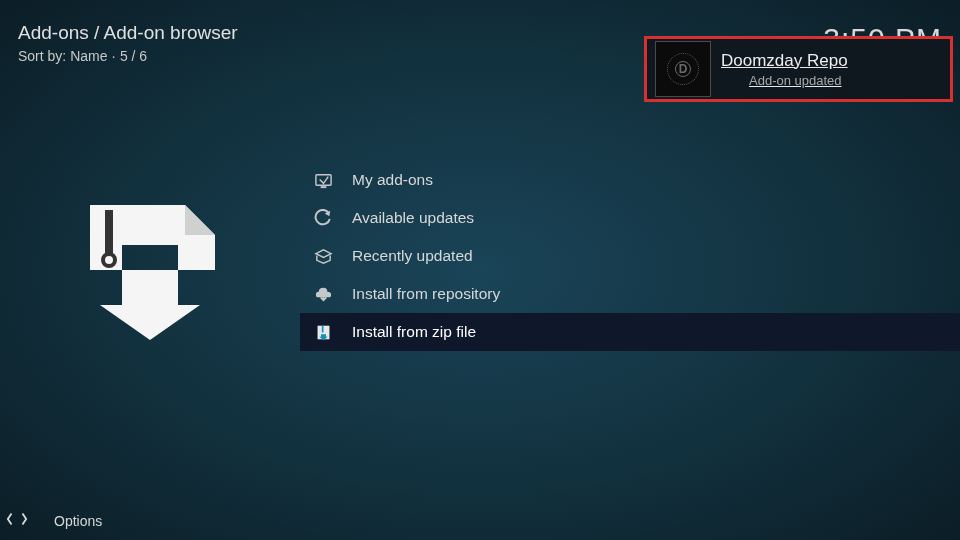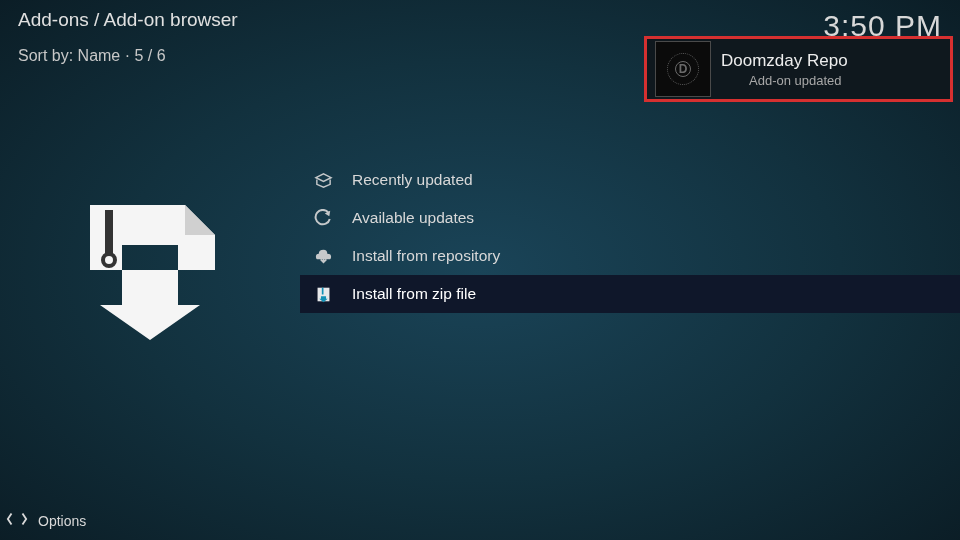--- a/index.html
+++ b/index.html
@@ -10,28 +10,28 @@
       font-family: Arial, sans-serif;
       color: #e8e8e8;
       overflow: hidden;
       position: relative;
     }
     .header {
       position: absolute;
       top: 0;
       left: 0;
       right: 0;
-      padding: 9px 18px 0 18px;
+      padding: 22px 18px 0 18px;
       display: flex;
       justify-content: space-between;
       align-items: flex-start;
     }
     .header-left { display: flex; flex-direction: column; }
     .breadcrumb { font-size: 19px; color: #e0e0e0; font-weight: 300; }
-    .sortby { font-size: 16px; color: #c8c8c8; margin-top: 16px; }
+    .sortby { font-size: 14px; color: #c8c8c8; margin-top: 4px; }
     .clock { font-size: 30px; color: #d8d8d8; font-weight: 300; letter-spacing: 1px; }
 
     .left-panel {
       position: absolute;
       top: 0; left: 0; bottom: 0;
       width: 300px;
       display: flex;
       align-items: center;
       justify-content: center;
     }
@@ -68,21 +68,21 @@
       justify-content: center;
       opacity: 0.9;
     }
 
     .footer {
       position: absolute;
       bottom: 10px;
       left: 6px;
       display: flex;
       align-items: center;
-      gap: 10px;
+      gap: 26px;
       color: #d8d8d8;
       font-size: 14px;
     }
 
     .notification {
       position: absolute;
       top: 36px;
       left: 644px;
       width: 309px;
       height: 66px;
@@ -106,21 +106,21 @@
     .notif-thumb .ring {
       width: 32px; height: 32px; border-radius: 50%;
       border: 1px dotted #5a5a5a;
       display:flex;align-items:center;justify-content:center;
     }
     .notif-thumb .innerD {
       font-size: 12px; color: #6a6a6a; font-weight: bold;
       border:1px solid #6a6a6a; width:16px;height:16px;border-radius:50%;
       display:flex;align-items:center;justify-content:center;
     }
-    .notif-text { display: flex; flex-direction: column; gap:2px;}
+    .notif-text { display: flex; flex-direction: column; gap:2px;text-decoration:underline;}
     .notif-title { font-size: 17px; color: #ededed; }
     .notif-sub { font-size: 13px; color: #a8a8a8; margin-left: 28px; }
   </style>
 </head>
 <body>
 
 <div class="header">
   <div class="header-left">
     <div class="breadcrumb">Add-ons / Add-on browser</div>
     <div class="sortby">Sort by: Name  ·  5 / 6</div>
@@ -137,34 +137,44 @@
       <circle cx="34" cy="60" r="6" fill="none" stroke="#333" stroke-width="4"></circle>
       <path d="M 47 70 L 47 105 L 25 105 L 75 140 L 125 105 L 103 105 L 103 70 Z" fill="#f5f5f5"></path>
     </svg>
   </div>
 </div>
 
 <div class="menu">
   <div class="menu-item">
     <span class="menu-icon">
       <svg width="19" height="19" viewBox="0 0 20 20">
-          <path d="M 2 7 L 10 3 L 18 7 L 10 11 Z" fill="none" stroke="#d8d8d8" stroke-width="1.5"></path>
-          <path d="M 3 9 L 3 14 L 10 17 L 17 14 L 17 9" fill="none" stroke="#d8d8d8" stroke-width="1.5"></path>
-        </svg>
-    </span>
-    <span>Recently updated</span>
+          <rect x="2" y="4" width="16" height="11" rx="1" fill="none" stroke="#d8d8d8" stroke-width="1.5"></rect>
+          <rect x="7" y="16" width="6" height="2" fill="#d8d8d8"></rect>
+          <path d="M6 9 L10 13 L15 6" fill="none" stroke="#d8d8d8" stroke-width="1.5"></path>
+        </svg>
+    </span>
+    <span>My add-ons</span>
   </div>
   <div class="menu-item">
     <span class="menu-icon">
       <svg width="18" height="18" viewBox="0 0 20 20">
           <path d="M 16 4 A 8 8 0 1 0 17.5 11" fill="none" stroke="#d8d8d8" stroke-width="2.2"></path>
           <path d="M 18 2 L 17 8 L 12 5 Z" fill="#d8d8d8"></path>
         </svg>
     </span>
     <span>Available updates</span>
+  </div>
+  <div class="menu-item">
+    <span class="menu-icon">
+      <svg width="19" height="19" viewBox="0 0 20 20">
+          <path d="M 2 7 L 10 3 L 18 7 L 10 11 Z" fill="none" stroke="#d8d8d8" stroke-width="1.5"></path>
+          <path d="M 3 9 L 3 14 L 10 17 L 17 14 L 17 9" fill="none" stroke="#d8d8d8" stroke-width="1.5"></path>
+        </svg>
+    </span>
+    <span>Recently updated</span>
   </div>
   <div class="menu-item">
     <span class="menu-icon">
       <svg width="19" height="19" viewBox="0 0 20 20">
           <path d="M 4 13 Q 2 13 2 10 Q 2 7 5 7 Q 5 3 10 3 Q 14 3 14 7 Q 18 7 18 10 Q 18 13 16 13" fill="#d8d8d8"></path>
           <path d="M 10 9 L 10 16 M 7 13 L 10 16 L 13 13" fill="none" stroke="#d8d8d8" stroke-width="1.8"></path>
         </svg>
     </span>
     <span>Install from repository</span>
   </div>

